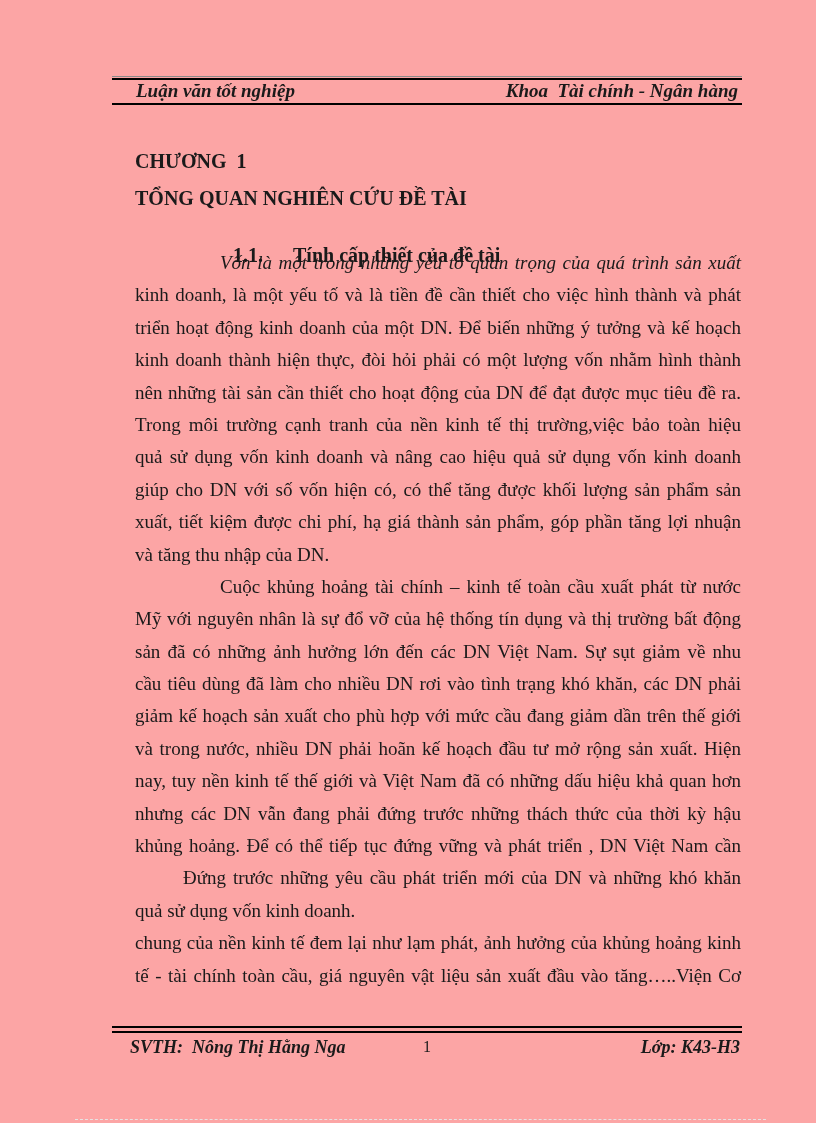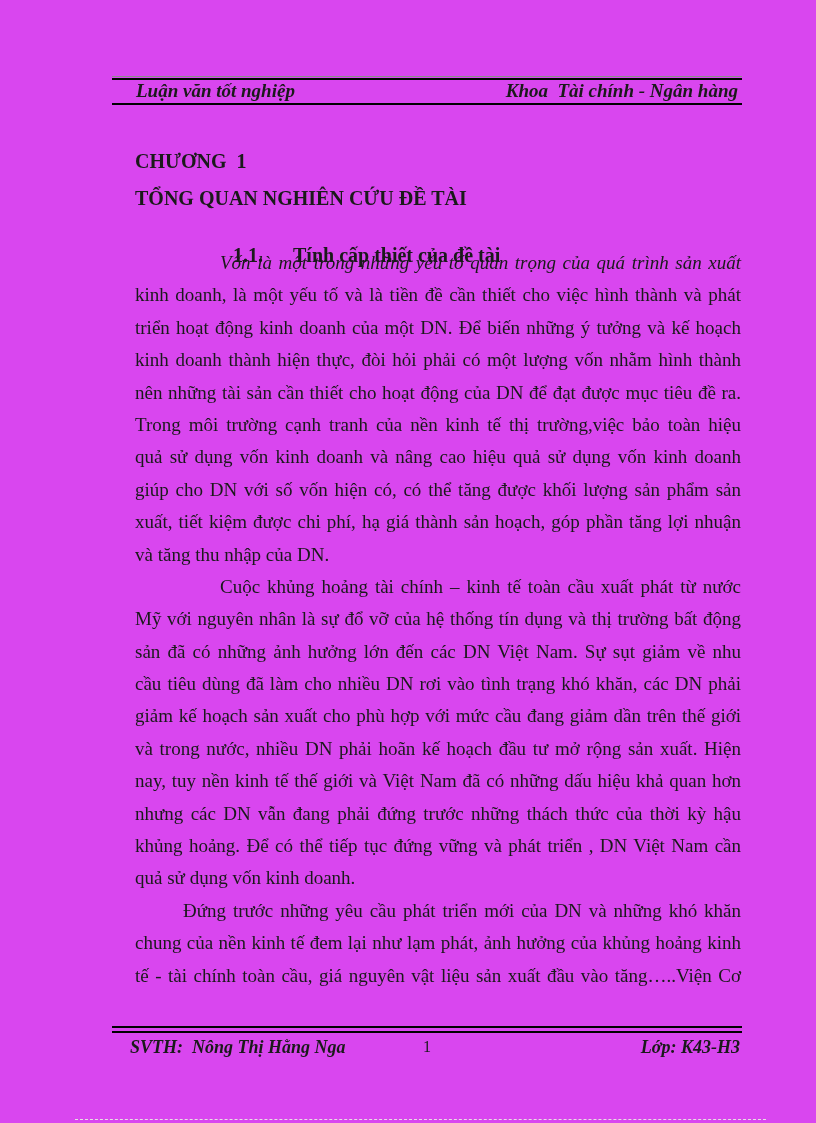--- a/index.html
+++ b/index.html
@@ -1,19 +1,19 @@
 <!DOCTYPE html>
 <html lang="vi" style="--text-color: #1a1a1a; --rule-color: #000000;"><head>
 <meta charset="utf-8">
 <style>
   html,body{margin:0;padding:0;background:#fff;}
   .page{
     position:relative;
     width:816px;height:1123px;
-    background:#d946ef;
+    background:#fca5a5;
     font-family:"Liberation Serif","DejaVu Serif",serif;
     color:var(--text-color,#1a1a1a);
     overflow:hidden;
   }
   
   .header{position:absolute;left:112px;width:630px;top:76px;}
   .hr-thin{border-top:1px solid #8a8a8a;margin-bottom:1px;}
   .hr-thick{border-top:2px solid var(--rule-color,#000);}
   .header-row{
     display:flex;justify-content:space-between;align-items:baseline;
@@ -87,33 +87,33 @@
 
   <div class="paragraphs" id="paragraphs">
       <div class="line" style="padding-left: 85px; font-style: italic;">Vốn là một trong những yếu tố quan trọng của quá trình sản xuất</div>
       <div class="line">kinh doanh, là một yếu tố và là tiền đề cần thiết cho việc hình thành và phát</div>
       <div class="line">triển hoạt động kinh doanh của một DN. Để biến những ý tưởng và kế hoạch</div>
       <div class="line">kinh doanh thành hiện thực, đòi hỏi phải có một lượng vốn nhằm hình thành</div>
       <div class="line">nên những tài sản cần thiết cho hoạt động của DN để đạt được mục tiêu đề ra.</div>
       <div class="line">Trong môi trường cạnh tranh của nền kinh tế thị trường,việc bảo toàn hiệu</div>
       <div class="line">quả sử dụng vốn kinh doanh và nâng cao hiệu quả sử dụng vốn kinh doanh</div>
       <div class="line">giúp cho DN với số vốn hiện có, có thể tăng được khối lượng sản phẩm sản</div>
-      <div class="line">xuất, tiết kiệm được chi phí, hạ giá thành sản hoạch, góp phần tăng lợi nhuận</div>
+      <div class="line">xuất, tiết kiệm được chi phí, hạ giá thành sản phẩm, góp phần tăng lợi nhuận</div>
       <div class="line last">và tăng thu nhập của DN.</div>
       <div class="line" style="padding-left: 85px;">Cuộc khủng hoảng tài chính – kinh tế toàn cầu xuất phát từ nước</div>
       <div class="line">Mỹ với nguyên nhân là sự đổ vỡ của hệ thống tín dụng và thị trường bất động</div>
       <div class="line">sản đã có những ảnh hưởng lớn đến các DN Việt Nam. Sự sụt giảm về nhu</div>
       <div class="line">cầu tiêu dùng đã làm cho nhiều DN rơi vào tình trạng khó khăn, các DN phải</div>
       <div class="line">giảm kế hoạch sản xuất cho phù hợp với mức cầu đang giảm dần trên thế giới</div>
       <div class="line">và trong nước, nhiều DN phải hoãn kế hoạch đầu tư mở rộng sản xuất. Hiện</div>
       <div class="line">nay, tuy nền kinh tế thế giới và Việt Nam đã có những dấu hiệu khả quan hơn</div>
       <div class="line">nhưng các DN vẫn đang phải đứng trước những thách thức của thời kỳ hậu</div>
       <div class="line">khủng hoảng. Để có thể tiếp tục đứng vững và phát triển , DN Việt Nam cần</div>
+      <div class="line" style="padding-left: 48px;">Đứng trước những yêu cầu phát triển mới của DN và những khó khăn</div>
       <div class="line last">quả sử dụng vốn kinh doanh.</div>
-      <div class="line" style="padding-left: 48px;">Đứng trước những yêu cầu phát triển mới của DN và những khó khăn</div>
       <div class="line">chung của nền kinh tế đem lại như lạm phát, ảnh hưởng của khủng hoảng kinh</div>
       <div class="line">tế - tài chính toàn cầu, giá nguyên vật liệu sản xuất đầu vào tăng…..Viện Cơ</div>
     </div>
 
   <div class="footer">
     <div class="footer-rule"></div>
     <div class="footer-row">
       <span>SVTH:&nbsp; Nông Thị Hằng Nga</span>
       <span class="page-num">1</span>
       <span>Lớp: K43-H3</span>

